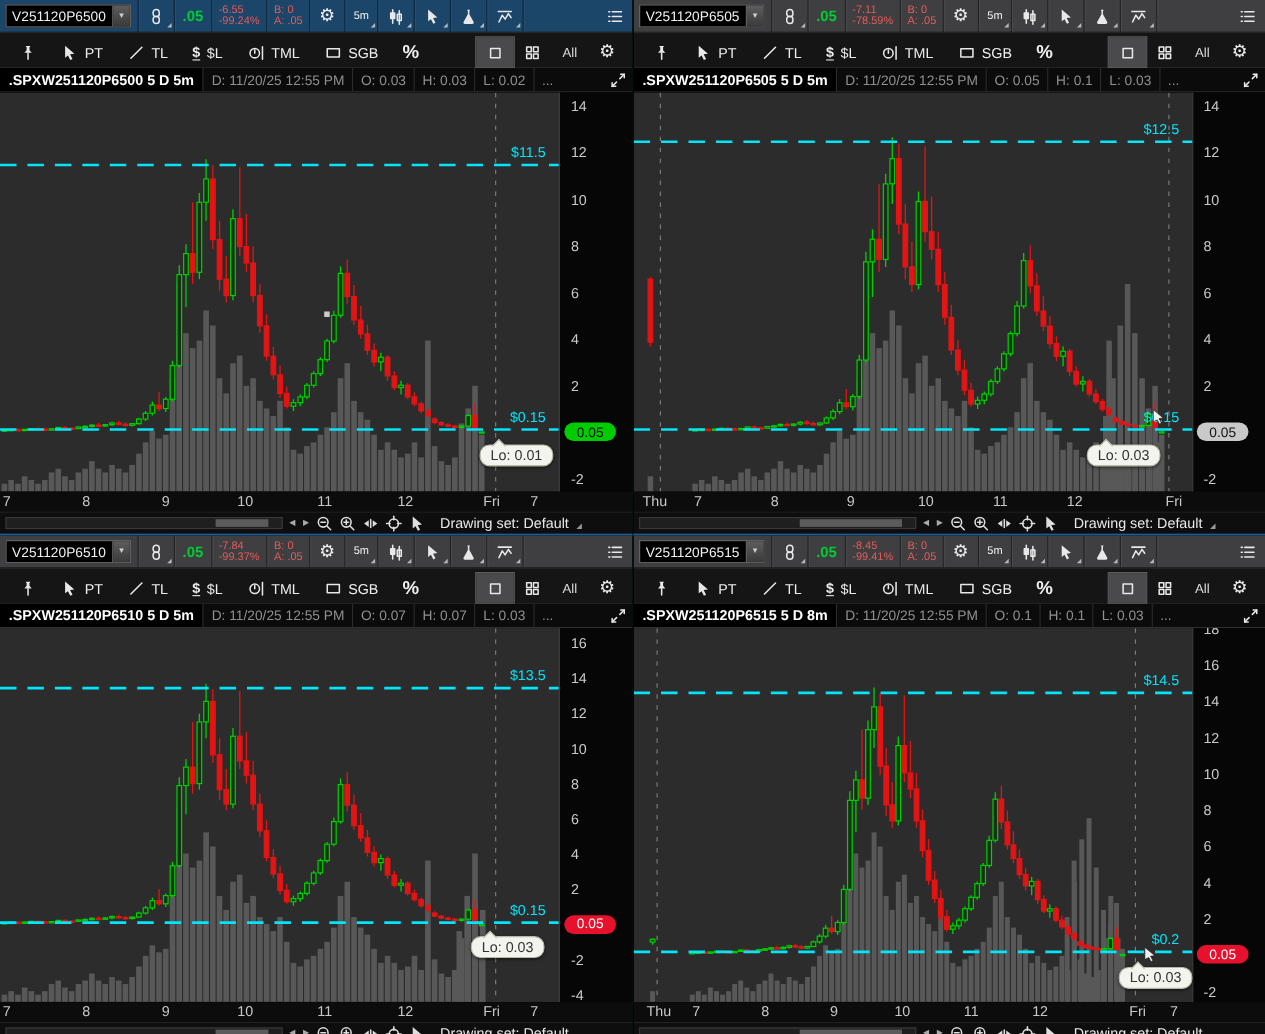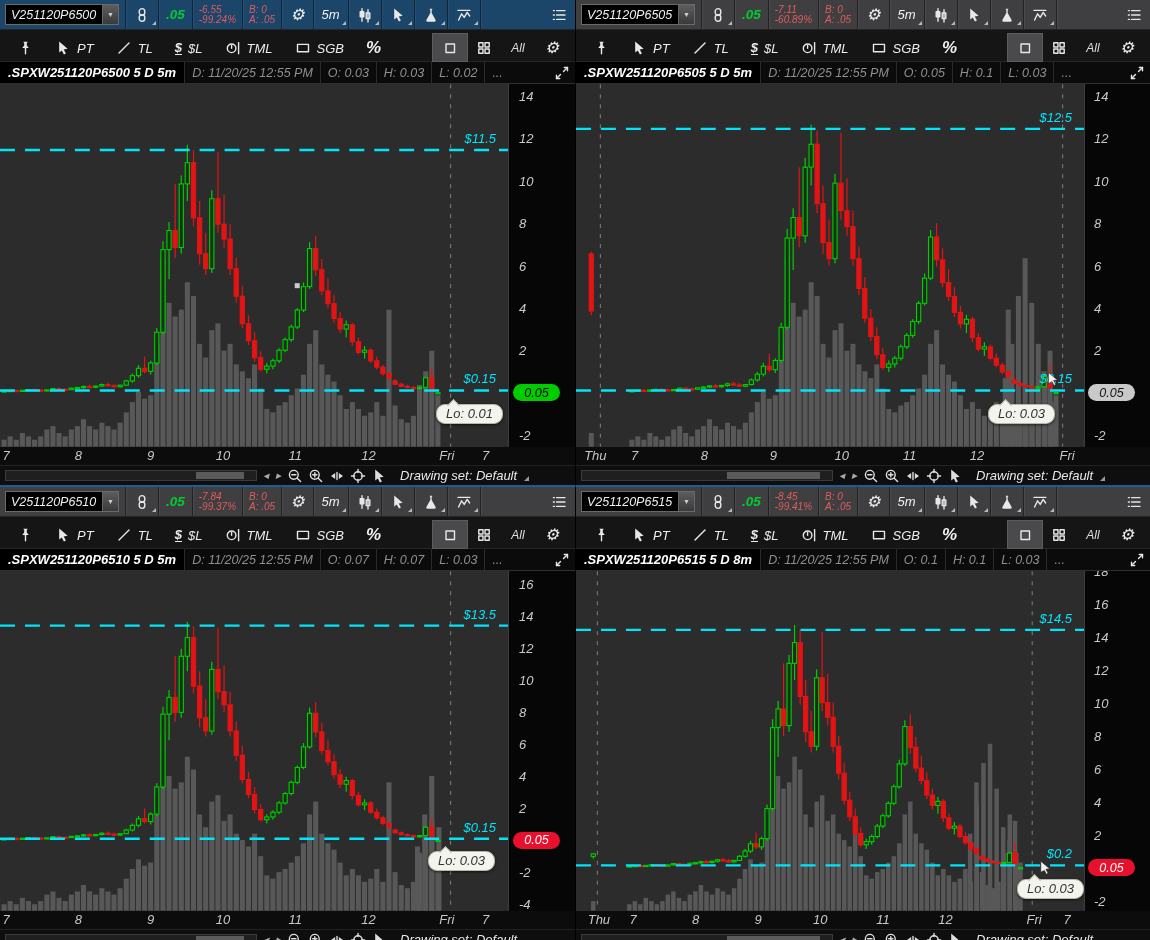--- a/index.html
+++ b/index.html
@@ -1,36 +1,36 @@
 <!DOCTYPE html>
 <html><head>
 <meta charset="utf-8">
 <style>
   * { margin:0; padding:0; box-sizing:border-box; }
   html,body { background:#000; font-family:"Liberation Sans", sans-serif; }
-  #grid { width:1150px; height:940px; display:grid; grid-template-columns:575px 575px; grid-template-rows:487px 453px; overflow:hidden; background:#0f766e;font-style:italic; }
+  #grid { width:1150px; height:940px; display:grid; grid-template-columns:575px 575px; grid-template-rows:487px 453px; overflow:hidden; background:#0f766e; }
   .panel { position:relative; display:flex; flex-direction:column; overflow:hidden; background:#0a0a0a; }
   .panel.col-right { border-left:1px solid #000; }
   .panel.row-top { border-bottom:2px solid #1f5c92; }
 
   
   .hdr { height:29px; flex:none; display:flex; align-items:center; padding-left:5px; background:#3f3f41; overflow:hidden; }
   .panel.active .hdr { background:#1b4569; }
   .hsep { width:1px; align-self:stretch; background:rgba(0,0,0,.45); box-shadow:1px 0 0 rgba(255,255,255,.06); flex:none; }
   .sym { display:flex; align-items:center; height:21px; background:#000; border:1px solid #6a6a6a; margin-right:6px; flex:none; }
   .sym-txt { width:96px; padding-left:5px; font-size:12.5px; color:#f0f0f0; white-space:nowrap; overflow:hidden; }
   .sym-dd { width:16px; align-self:stretch; background:linear-gradient(#5d5d5d,#3a3a3a); border-left:1px solid #666; display:flex; align-items:center; justify-content:center; }
   .caret { font-size:7px; color:#cfcfcf; }
   .hbtn { position:relative; display:flex; align-items:center; justify-content:center; padding:0 8px; height:100%; flex:none; }
   .dd::after { content:""; position:absolute; right:2px; bottom:4px; border-bottom:4px solid #b9b9b9; border-left:4px solid transparent; }
   .last { font-size:13.5px; font-weight:bold; color:#00cc33; padding:0 7px; flex:none; }
   .chg { display:flex; flex-direction:column; justify-content:center; padding:0 6px; flex:none; }
   .chg span { font-size:10px; line-height:10px; color:#e05c5c; white-space:nowrap; }
   .gear { font-size:16px; color:#ececec; line-height:1; }
-  .tf-lbl { font-size:13px; color:#f2f2f2; }
+  .tf-lbl { font-size:10px; color:#f2f2f2; }
   .ic { width:16px; height:16px; stroke:#e8e8e8; fill:none; stroke-width:1.4; stroke-linecap:round; stroke-linejoin:round; }
   .menu-btn { margin-left:auto; }
 
   
   .tools { height:33px; flex:none; background:#151515; display:flex; align-items:flex-end; padding:0 6px; border-top:1px solid #262626; border-bottom:1px solid #262626; }
   .tbtn { display:flex; align-items:center; gap:6px; color:#ededed; font-size:13px; padding:0 11px; height:26px; flex:none; }
   .usd { font-size:13px; font-weight:bold; color:#ececec; border-bottom:1.5px solid #ececec; line-height:13px; }
   .pct-big { font-size:17px; font-weight:bold; color:#f0f0f0; }
   .vgroup { margin-left:auto; display:flex; align-items:center; }
   .vbtn { width:34px; height:27px; display:flex; align-items:center; justify-content:center; color:#ddd; font-size:12px; flex:none; }
@@ -526,21 +526,21 @@
         <svg class="ic" viewBox="0 0 16 16">
             <rect x="5.2" y="1.6" width="5.6" height="6.6" rx="2.8"></rect>
             <rect x="5.2" y="7.8" width="5.6" height="6.6" rx="2.8"></rect>
           </svg>
       </div>
       <div class="hsep"></div>
       <span class="last">.05</span>
       <div class="hsep"></div>
       <div class="chg">
         <span>-7.11</span>
-        <span>-60.89%</span>
+        <span>-78.59%</span>
       </div>
       <div class="hsep"></div>
       <div class="chg">
         <span>B: 0</span>
         <span>A: .05</span>
       </div>
       <div class="hsep"></div>
       <div class="hbtn">
           <span class="gear">⚙</span>
         </div>

